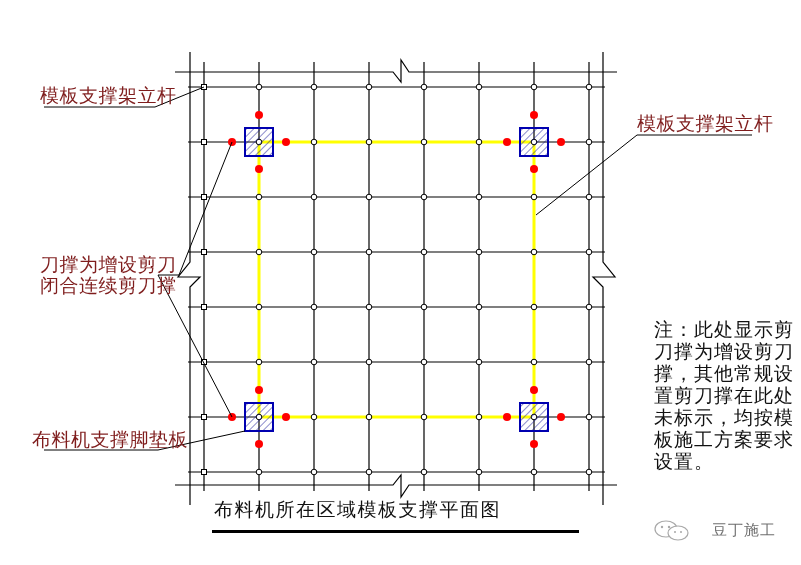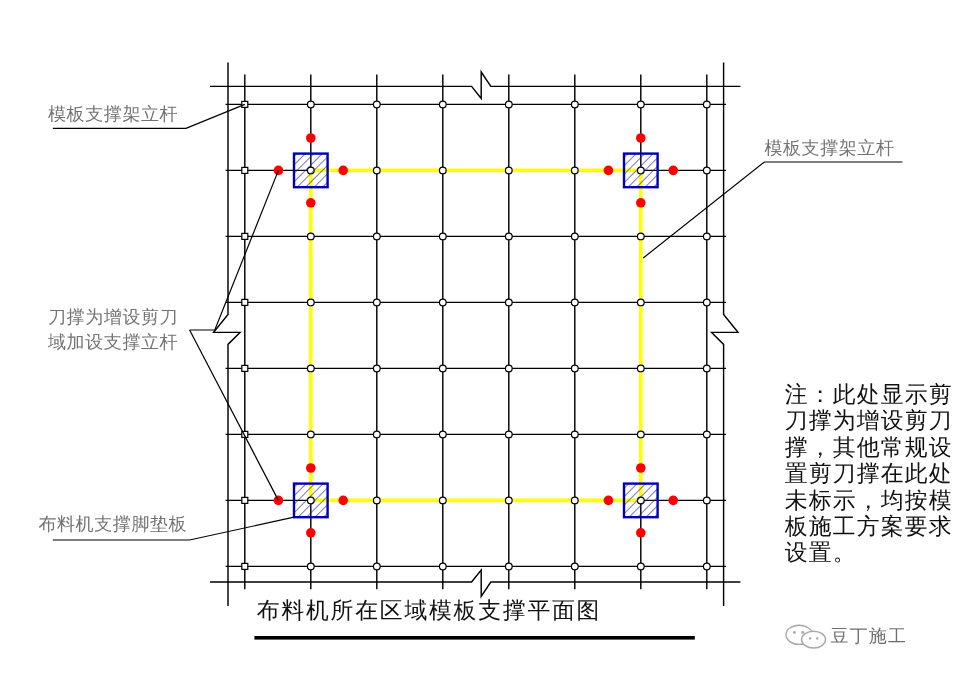--- a/index.html
+++ b/index.html
@@ -1,23 +1,23 @@
 <!DOCTYPE html>
 <html><head>
   <meta charset="utf-8">
   <style>
     html, body { margin: 0; padding: 0; background: #ffffff; }
     body { width: 801px; height: 565px; position: relative; overflow: hidden;
            font-family: "DejaVu Sans", sans-serif; color: #000; }
     #canvas { position: absolute; left: 0; top: 0; }
-    .lbl { position: absolute; font-size: 15px; line-height: 18px; white-space: nowrap; color: #737373; letter-spacing: 0.5px; }
+    .lbl { position: absolute; font-size: 19px; line-height: 18px; white-space: nowrap; color: #7f1d1d; letter-spacing: 0.5px; }
     .note { position: absolute; left: 636px; top: 318px; width: 150px; font-size: 19px; line-height: 22px; color: #111; letter-spacing: 1px; white-space: pre-line; margin-left: 18px; }
     .title { position: absolute; left: 214px; top: 494px; font-size: 19px; line-height: 30px; letter-spacing: 1.5px; color: #111; white-space: nowrap; }
     .title-underline { position: absolute; left: 212px; top: 530px; width: 367px; height: 3px; background: #000; }
-    .watermark { position: absolute; left: 652px; top: 518px; height: 24px; display: flex; align-items: center; gap: 0; opacity: 0.85; }
+    .watermark { position: absolute; left: 652px; top: 518px; height: 24px; display: flex; align-items: center; gap: 20px; opacity: 0.85; }
     .watermark .wm-text { font-size: 15px; color: #555; letter-spacing: 1px; }
   </style>
 </head>
 <body>
 
 <svg id="canvas" width="801" height="565" viewBox="0 0 801 565">
   <defs>
     <pattern id="hatch" width="5" height="5" patternUnits="userSpaceOnUse" patternTransform="rotate(45)">
       <line x1="0" y1="0" x2="0" y2="5" stroke="#1a1a9a" stroke-width="1"></line>
     </pattern>
@@ -146,22 +146,22 @@
     <polyline points="44,107 155,107 204,87"></polyline>
     <polyline points="158,275 179,275 232,142"></polyline>
     <polyline points="158,275 232,417"></polyline>
     <polyline points="44,450 158,450 245,431"></polyline>
     <polyline points="752,135 637,135 536,215"></polyline>
   </g>
 </svg>
 
 <div class="lbl" style="left:40px; top:86px;">模板支撑架立杆</div>
 <div class="lbl" style="left:40px; top:255px;">刀撑为增设剪刀</div>
-<div class="lbl" style="left:40px; top:276px;">域加设支撑立杆</div>
-<div class="lbl" style="left:32px; top:430px;font-family:Liberation Mono, monospace;">布料机支撑脚垫板</div>
+<div class="lbl" style="left:40px; top:276px;">闭合连续剪刀撑</div>
+<div class="lbl" style="left:32px; top:430px;">布料机支撑脚垫板</div>
 <div class="lbl" style="left:637px; top:114px;">模板支撑架立杆</div>
 
 <div class="note">注：此处显示剪
 刀撑为增设剪刀
 撑，其他常规设
 置剪刀撑在此处
 未标示，均按模
 板施工方案要求
 设置。</div>
 

